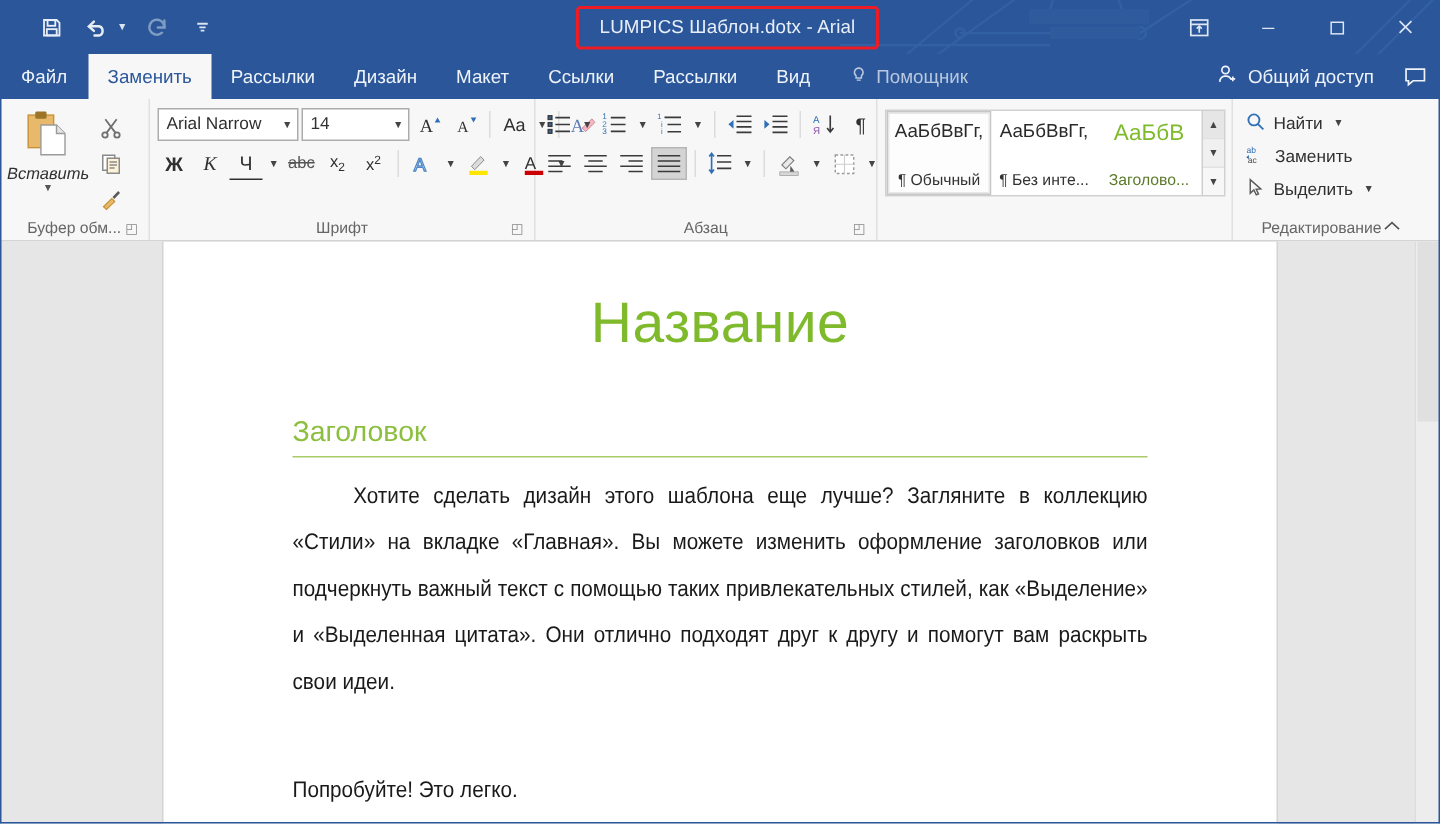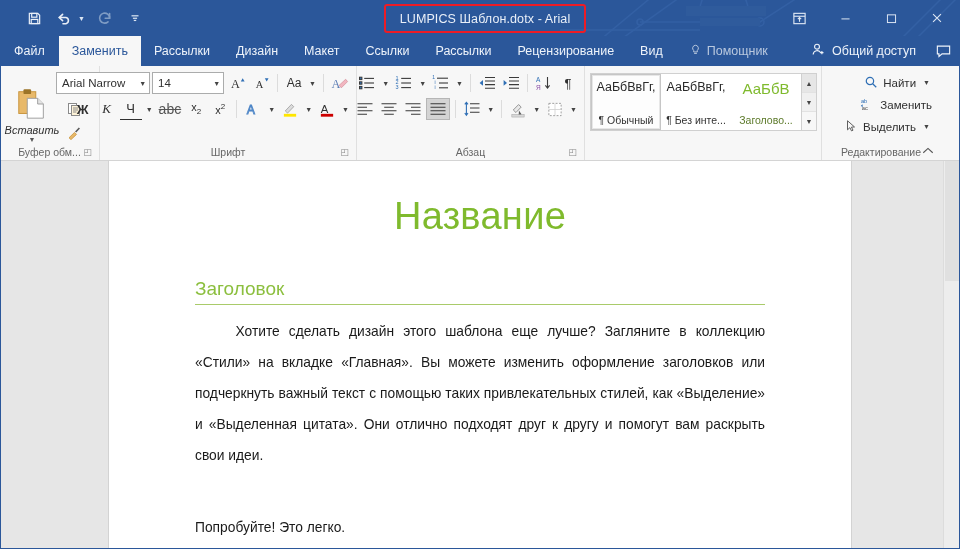--- a/index.html
+++ b/index.html
@@ -121,21 +121,21 @@
     display: flex; align-items: stretch;
     flex: 0 0 95px;
     font-size: 11px; color: #303030;
   }
   .group {
     position: relative;
     display: flex; flex-direction: column;
     border-right: 1px solid #e0e0e0;
     padding: 3px 5px 0 5px;
   }
-  .group-body { flex: 1; display: flex; align-items: flex-end; }
+  .group-body { flex: 1; display: flex; align-items: flex-start; }
   .group-label {
     height: 17px;
     display: flex; align-items: center; justify-content: center;
     font-size: 10.5px; color: #666;
     gap: 5px;
     position: relative;
   }
   .dlg-launcher {
     font-size: 9px; color: #888;
     position: absolute; right: 2px; bottom: 3px;
@@ -181,21 +181,21 @@
     display: flex; align-items: center; justify-content: center;
     padding: 0 2px;
     font-size: 12px;
   }
   .btn.on { background: #d4d4d4; border: 1px solid #b6b6b6; }
   .caret { font-size: 7px; color: #444; padding: 0 2px; }
   .sep { width: 1px; height: 18px; background: #dcdcdc; margin: 0 3px; }
   .bold-b { font-weight: bold; font-size: 13px; }
   .ital-b { font-style: italic; font-size: 13px; font-family: "Liberation Serif", serif; }
   .und-b { font-size: 13px; border-bottom: 1px solid #303030; line-height: 13px; }
-  .strike-b { font-size: 14px; text-decoration: line-through; color: #555; }
+  .strike-b { font-size: 11px; text-decoration: line-through; color: #555; }
   .sub-b, .sup-b { font-size: 11px; }
   .sub-b sub, .sup-b sup { font-size: 8px; }
 
   
   .g-para { width: 228px; }
   .g-para .group-body { flex-direction: column; padding-top: 3px; gap: 4px; }
 
   
   .g-styles { width: 237px; gap: 36px; }
   .g-styles .group-body { padding-top: 4px; }
@@ -411,21 +411,20 @@
   </div>
 
   <div class="tabstrip">
     <div class="tab file">Файл</div>
     <div class="tab active">Заменить</div>
     <div class="tab">Рассылки</div>
     <div class="tab">Дизайн</div>
     <div class="tab">Макет</div>
     <div class="tab">Ссылки</div>
     <div class="tab">Рассылки</div>
-    <div class="tab">Рецензирование</div>
     <div class="tab">Вид</div>
     <div class="tab helper">
       <span>
         <svg width="13" height="14" viewBox="0 0 16 16" fill="none" stroke="#b9c8de" stroke-width="1.2">
           <path d="M8 2.2 a3.6 3.6 0 0 1 2.2 6.4 V10.4 H5.8 V8.6 A3.6 3.6 0 0 1 8 2.2 z"></path>
           <path d="M6.3 12.2 H9.7"></path>
         </svg>
       </span>
       <span>Помощник</span>
     </div>

